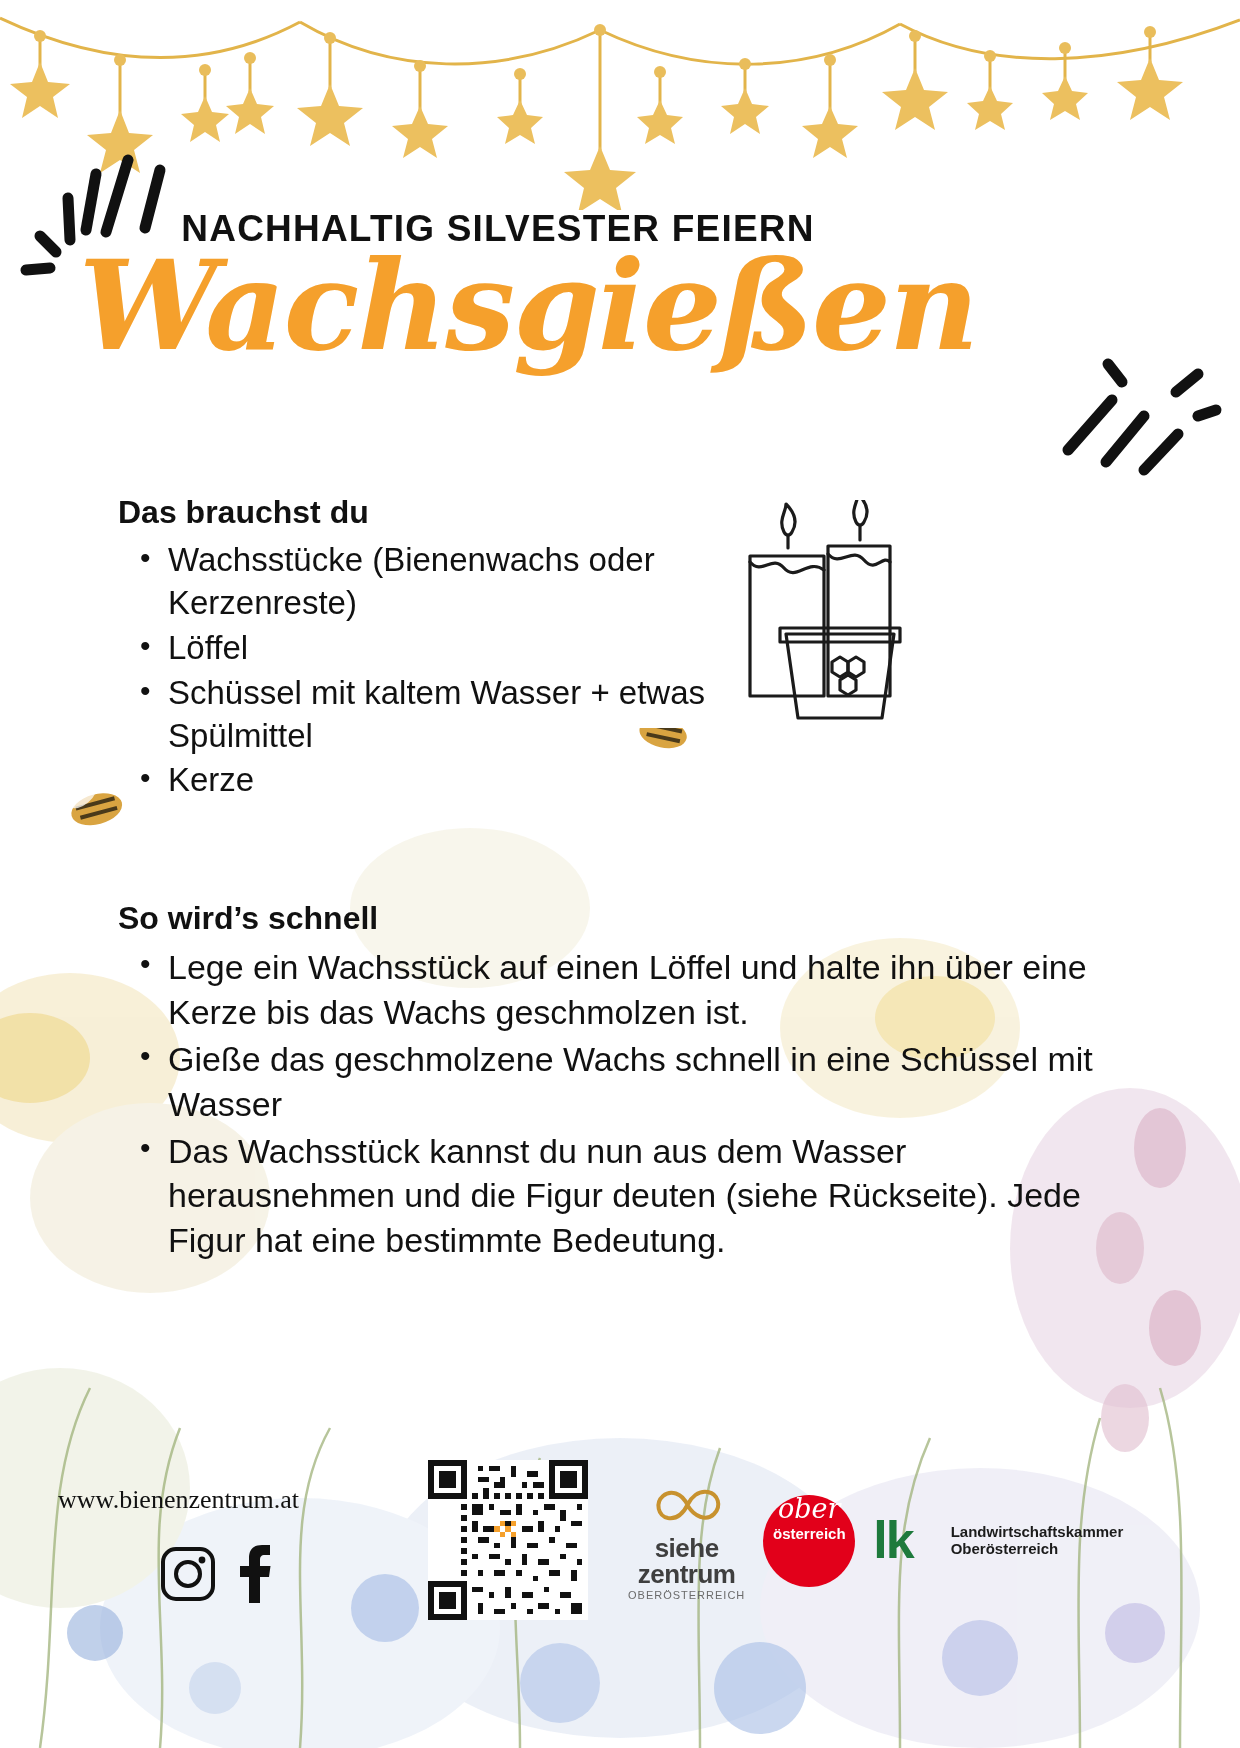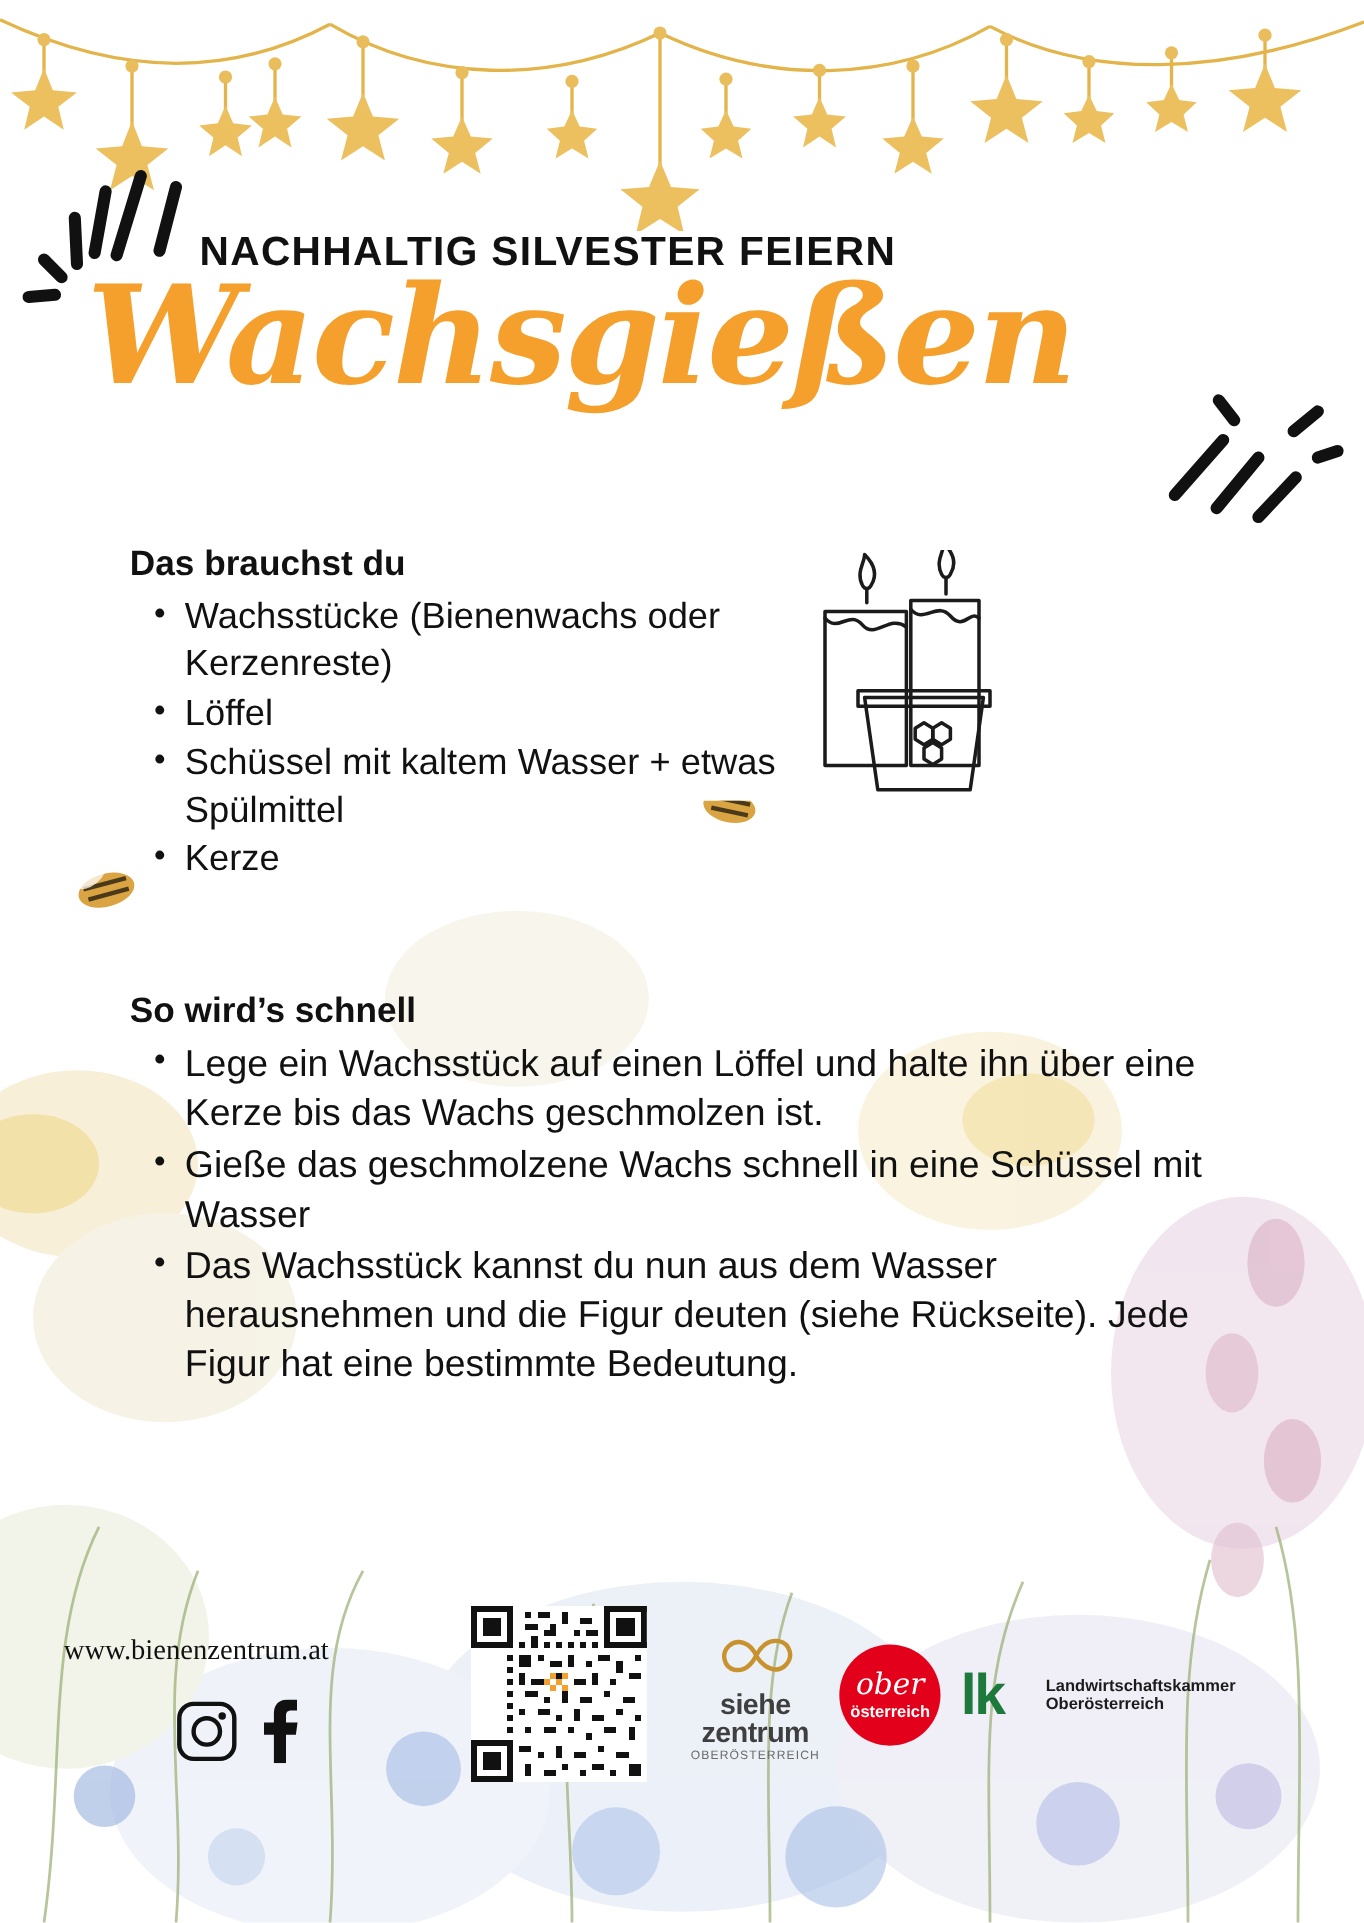--- a/index.html
+++ b/index.html
@@ -175,21 +175,21 @@
   }
   .logo-ober {
     width: 92px;
     height: 92px;
     border-radius: 50%;
     background: #E2001A;
     color: #ffffff;
     display: flex;
     flex-direction: column;
     align-items: center;
-    justify-content: center;
+    justify-content: flex-start;
     line-height: 1.0;
   }
   .logo-ober .big {
     font-family: "DejaVu Serif", serif;
     font-style: italic;
     font-size: 27px;
   }
   .logo-ober .small {
     font-size: 15px;
     margin-top: 4px;

